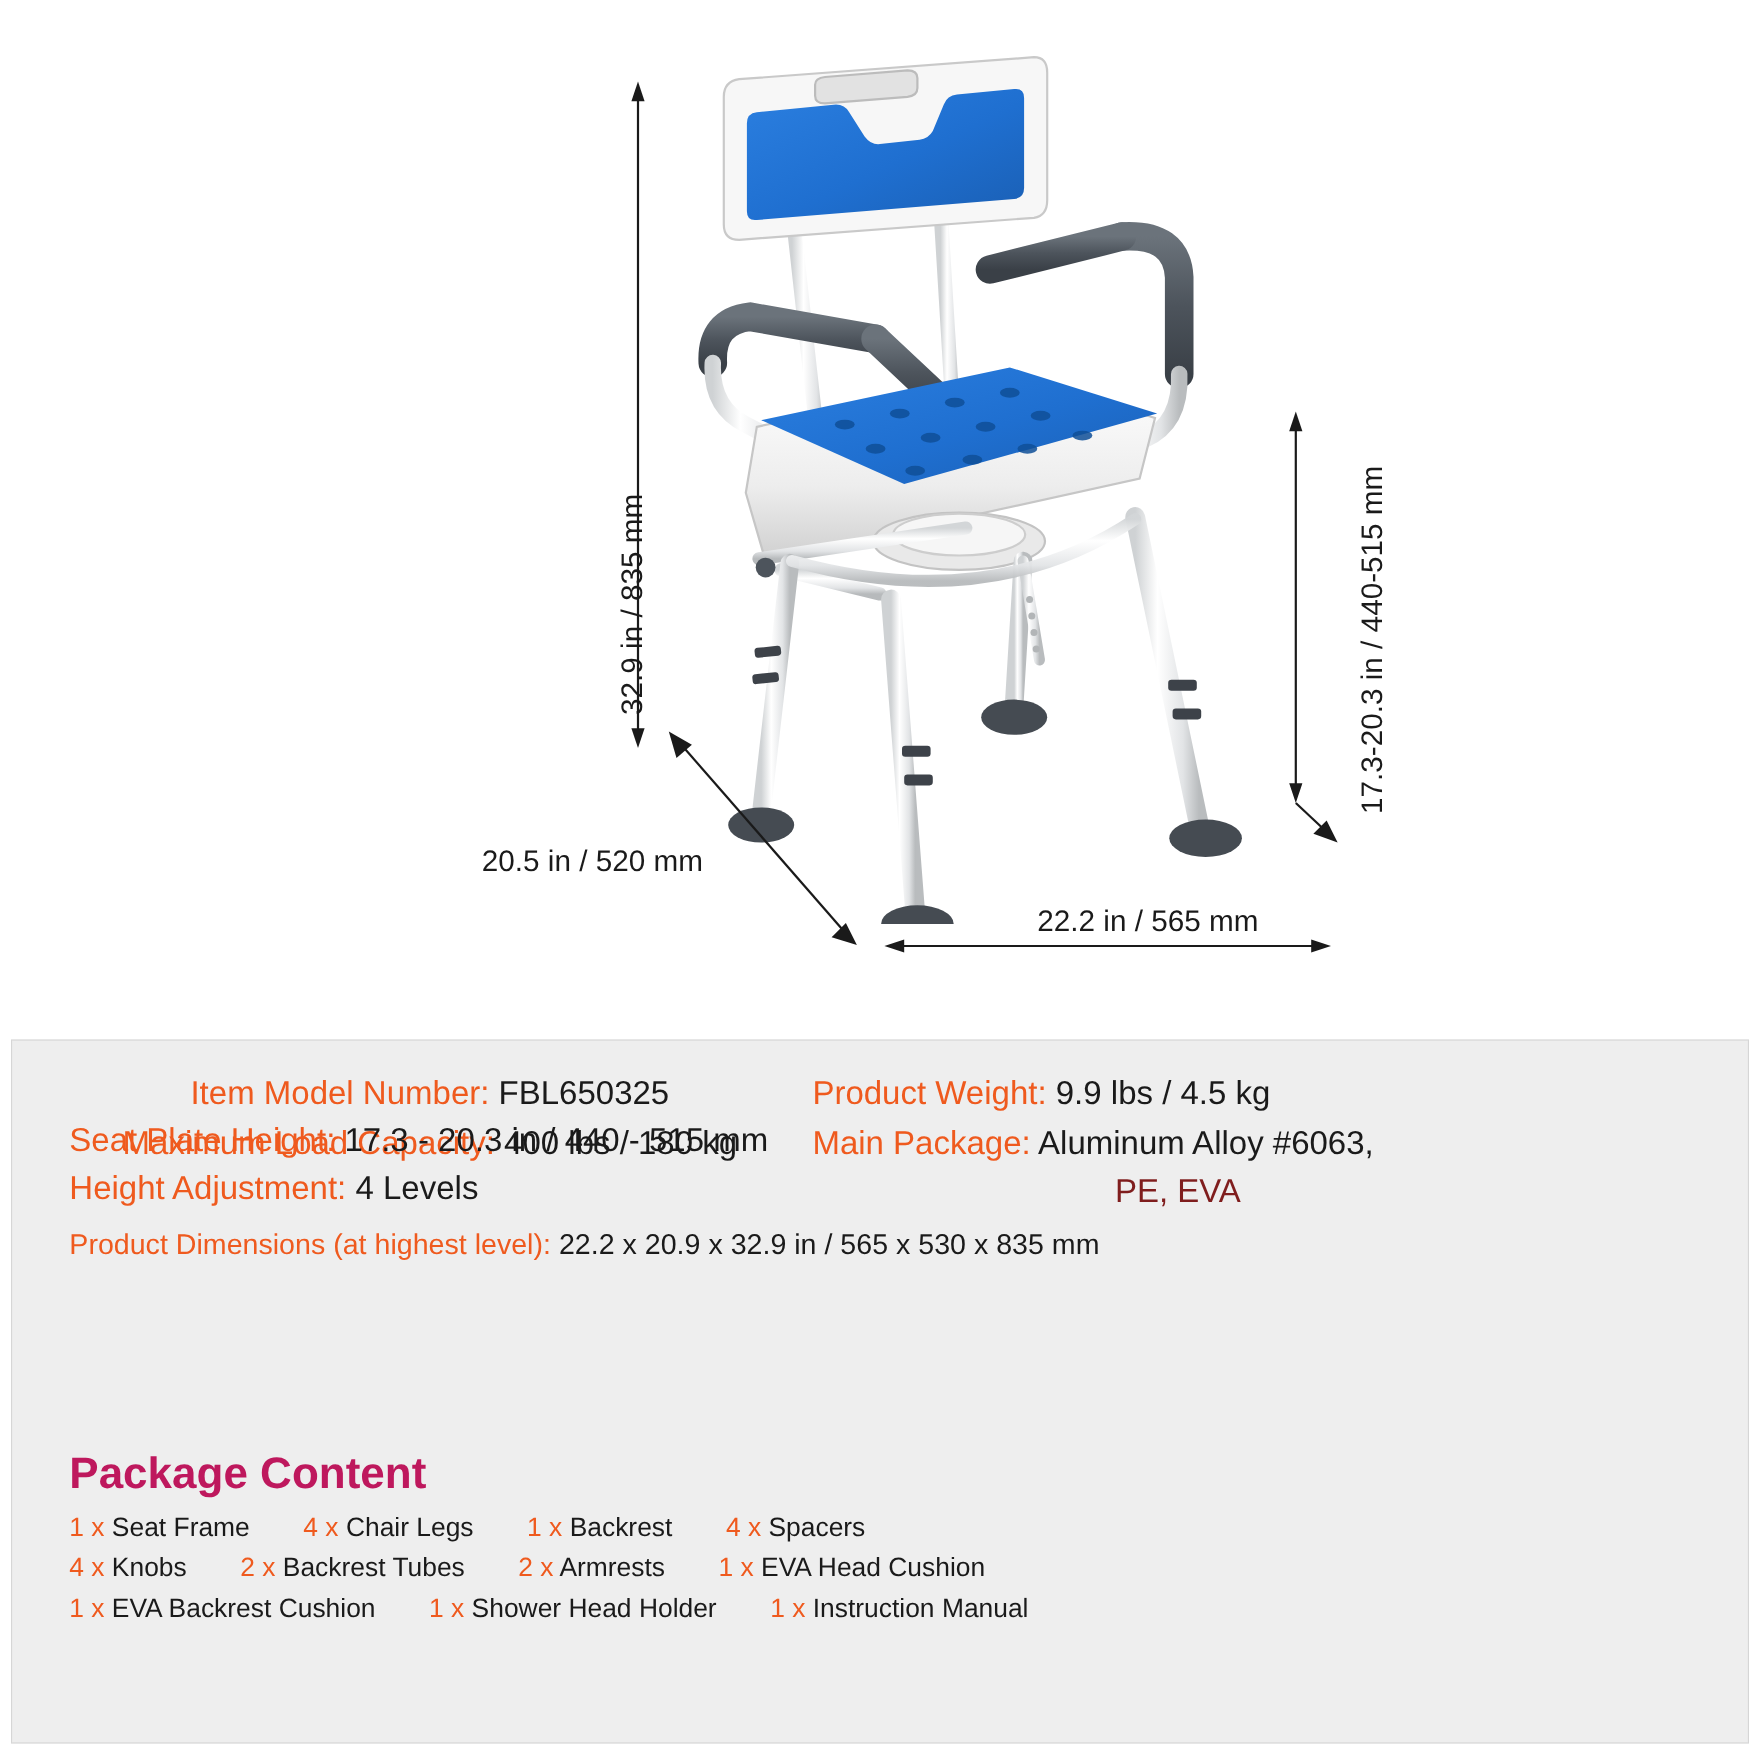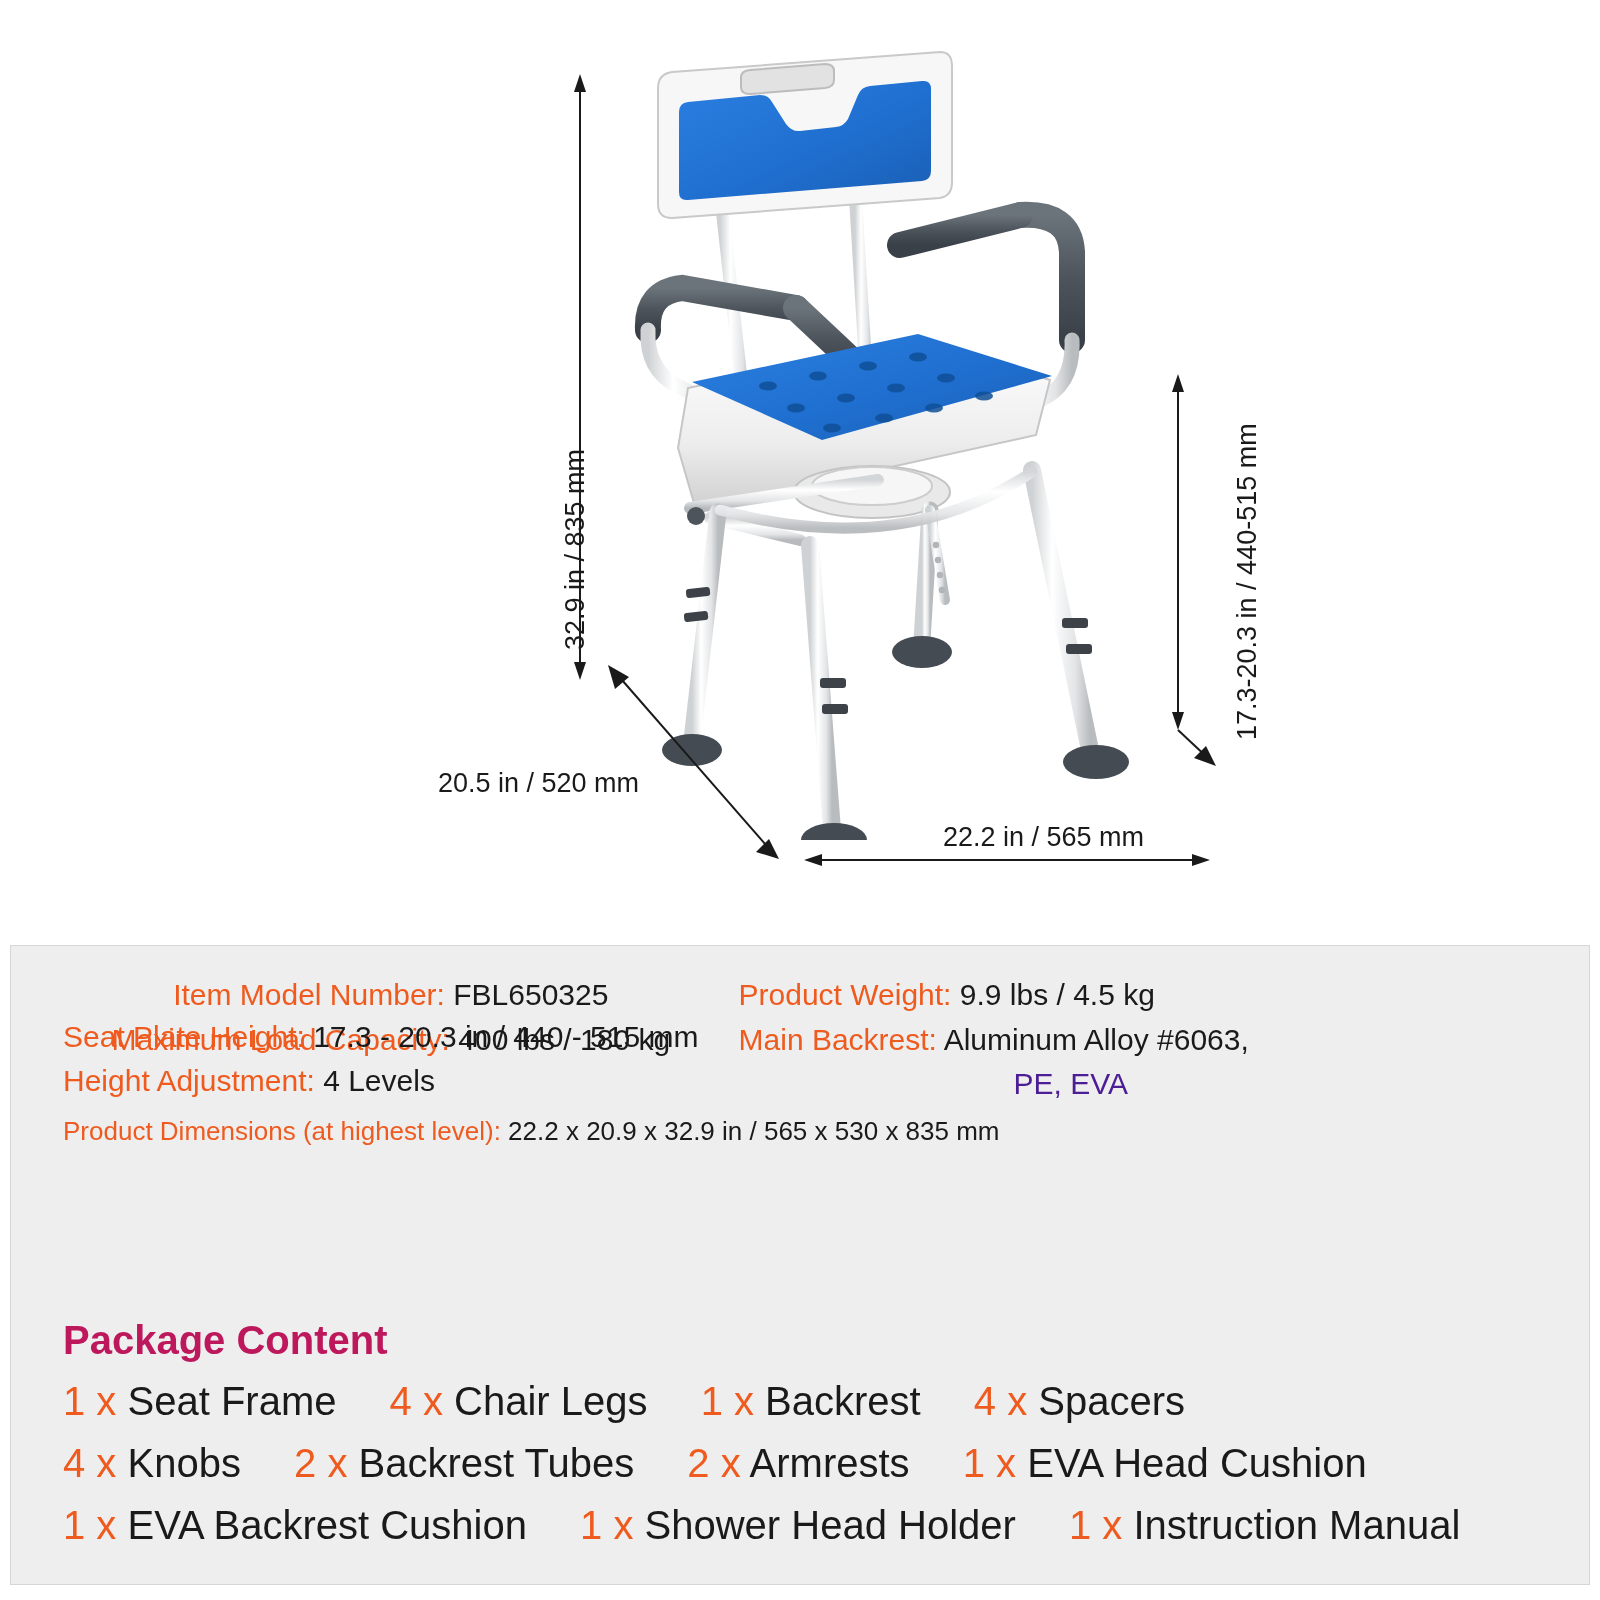--- a/index.html
+++ b/index.html
@@ -53,38 +53,38 @@
   .spec-item {
     font-size: 30px;
     line-height: 1.42;
     color: #111;
     display: block;
     margin-bottom: 2px;
     white-space: nowrap;
   }
   .lbl { color: #ef5a1e; }
   .val { color: #1a1a1a; }
-  .indent-val { display:block; padding-left: 275px; color:#4c1d95; }
+  .indent-val { display:block; padding-left: 275px; color:#7f1d1d; }
 
   .spec-wide { font-size: 26px; line-height: 1.42; color:#111; white-space: nowrap; }
 
   .pkg-title {
     position: absolute;
     left: 52px; top: 372px;
     font-size: 40px;
     font-weight: bold;
     color: #be185d;
   }
   .pkg-lines {
     position: absolute;
     left: 52px; top: 424px;
     width: 1500px;
   }
   .pkg-line {
-    font-size: 40px;
+    font-size: 24px;
     line-height: 1.55;
     color: #1a1a1a;
     white-space: nowrap;
   }
   .qty { color: #ef5a1e; }
   .pkg-gap { display: inline-block; width: 42px; }
 </style>
 </head>
 <body>
 
@@ -240,21 +240,21 @@
             <span class="lbl">Maximum Load Capacity:</span>
             <span class="val">400 lbs / 180 kg</span>
           </div>
         </div>
         <div class="spec-col-right">
           <div class="spec-item">
             <span class="lbl">Product Weight:</span>
             <span class="val">9.9 lbs / 4.5 kg</span>
           </div>
           <div class="spec-item">
-            <span class="lbl">Main Backrest:</span>
+            <span class="lbl">Main Package:</span>
             <span class="val">Aluminum Alloy #6063,</span>
           </div>
           <div class="spec-item">
             <span class="indent-val">PE, EVA</span>
           </div>
         </div>
       </div>
 
       <div class="spec-item" style="margin-top:-92px; padding-left:0;">
         <span class="lbl">Seat Plate Height:</span>

